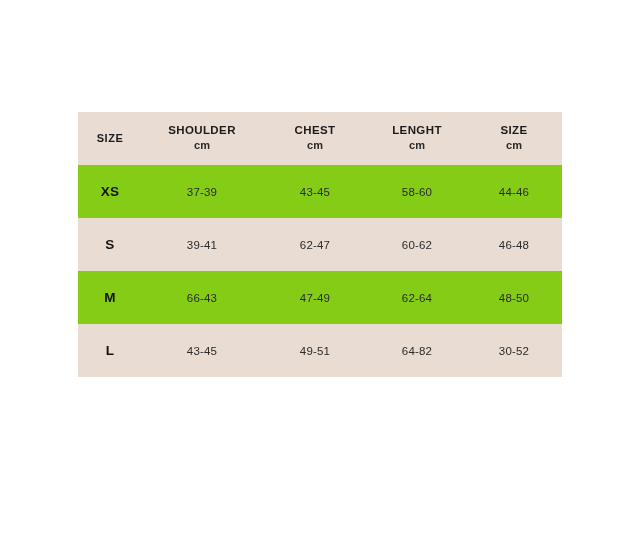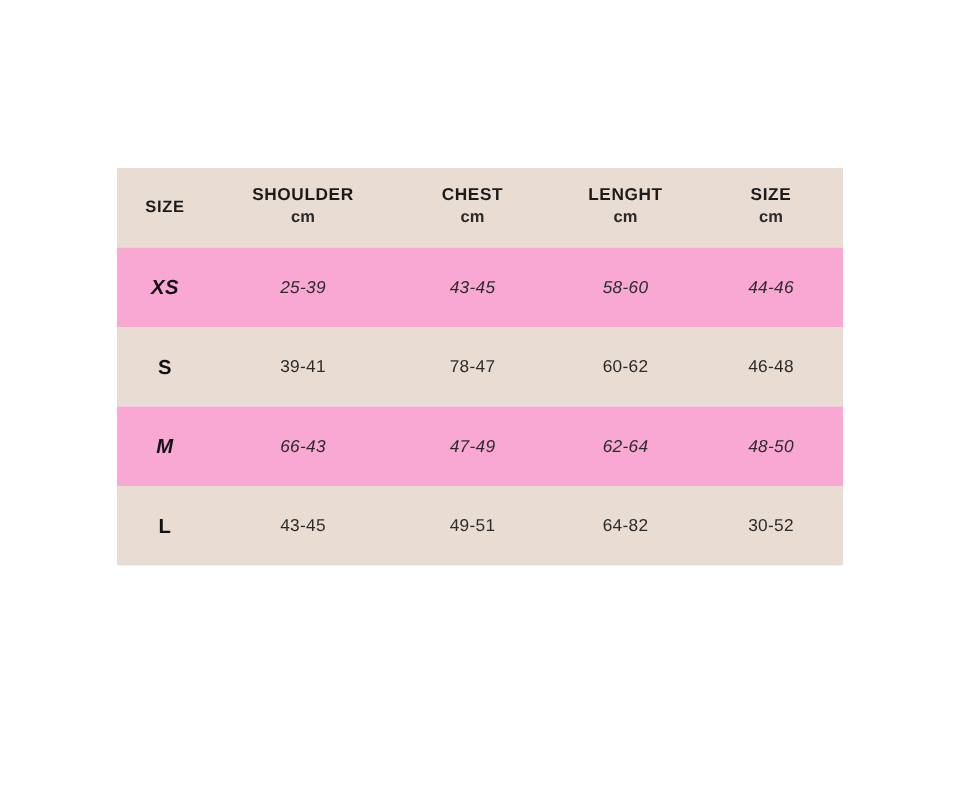--- a/index.html
+++ b/index.html
@@ -41,22 +41,21 @@
     vertical-align: middle;
     text-align: center;
   }
 
   
   tr.band-dark > th,
   tr.band-dark > td {
     background: #e8dcd3;
   }
   tr.band-light > td {
-    background: #f9a8d4;
-    font-style: italic;
+    background: #84cc16;
   }
 
   
   col.col-size     { width: 64px; }
   col.col-shoulder { width: 120px; }
   col.col-chest    { width: 106px; }
   col.col-lenght   { width: 98px; }
   col.col-hips     { width: 96px; }
 
   
@@ -131,29 +130,29 @@
         </th>
         <th>
           <span class="hdr-label">SIZE</span>
           <span class="hdr-unit">cm</span>
         </th>
       </tr>
     </thead>
     <tbody>
       <tr class="band-light">
         <td class="size-cell">XS</td>
-        <td class="meas-cell">25-39</td>
+        <td class="meas-cell">37-39</td>
         <td class="meas-cell">43-45</td>
         <td class="meas-cell">58-60</td>
         <td class="meas-cell">44-46</td>
       </tr>
       <tr class="band-dark">
         <td class="size-cell">S</td>
         <td class="meas-cell">39-41</td>
-        <td class="meas-cell">78-47</td>
+        <td class="meas-cell">62-47</td>
         <td class="meas-cell">60-62</td>
         <td class="meas-cell">46-48</td>
       </tr>
       <tr class="band-light">
         <td class="size-cell">M</td>
         <td class="meas-cell">66-43</td>
         <td class="meas-cell">47-49</td>
         <td class="meas-cell">62-64</td>
         <td class="meas-cell">48-50</td>
       </tr>

